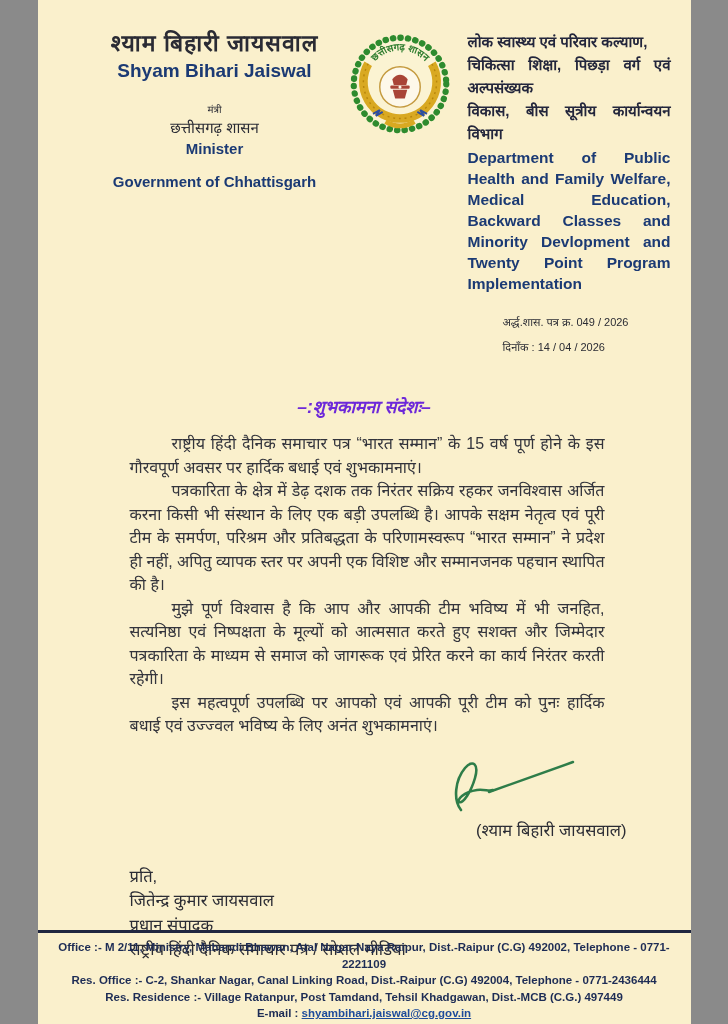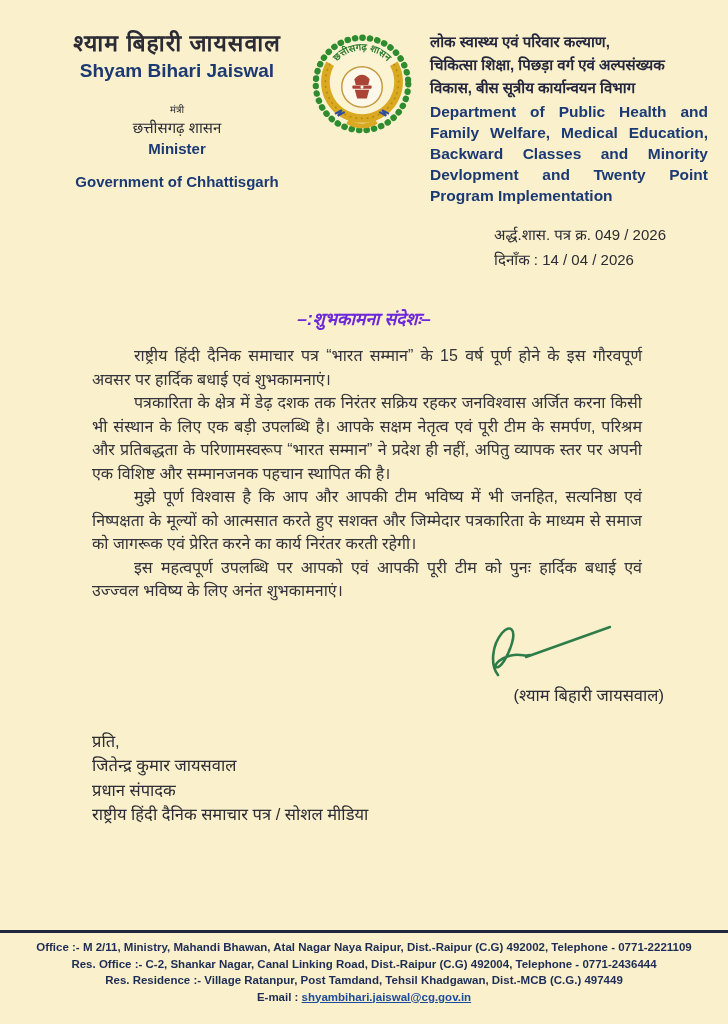--- a/index.html
+++ b/index.html
@@ -1,19 +1,19 @@
 <!DOCTYPE html>
 <html><head>
 <meta charset="utf-8">
 <style>
   * { margin: 0; padding: 0; box-sizing: border-box; }
   html, body { background: #8a8a8a; }
   .page {
     position: relative;
-    width: 728px;
+    width: 653px;
     height: 1024px;
     margin: 0 auto;
     background: #faf0cc;
     font-family: "Liberation Sans", "DejaVu Sans", sans-serif;
     color: #33343c;
     overflow: hidden;
   }
   
   .header {
     display: flex;
@@ -52,21 +52,21 @@
   
   .ref-block {
     margin: 16px 62px 0 0;
     display: flex;
     flex-direction: column;
     align-items: flex-start;
     float: right;
     clear: both;
   }
   .ref-wrap { display: flex; justify-content: flex-end; }
-  .ref-line { font-size: 15px; color: #2b2c34; line-height: 25px; }
+  .ref-line { font-size: 11px; color: #2b2c34; line-height: 25px; }
   
   .subject {
     clear: both;
     padding-top: 34px;
     text-align: center;
     font-size: 17.5px;
     font-weight: bold;
     font-style: italic;
     color: #6d28d9;
   }

